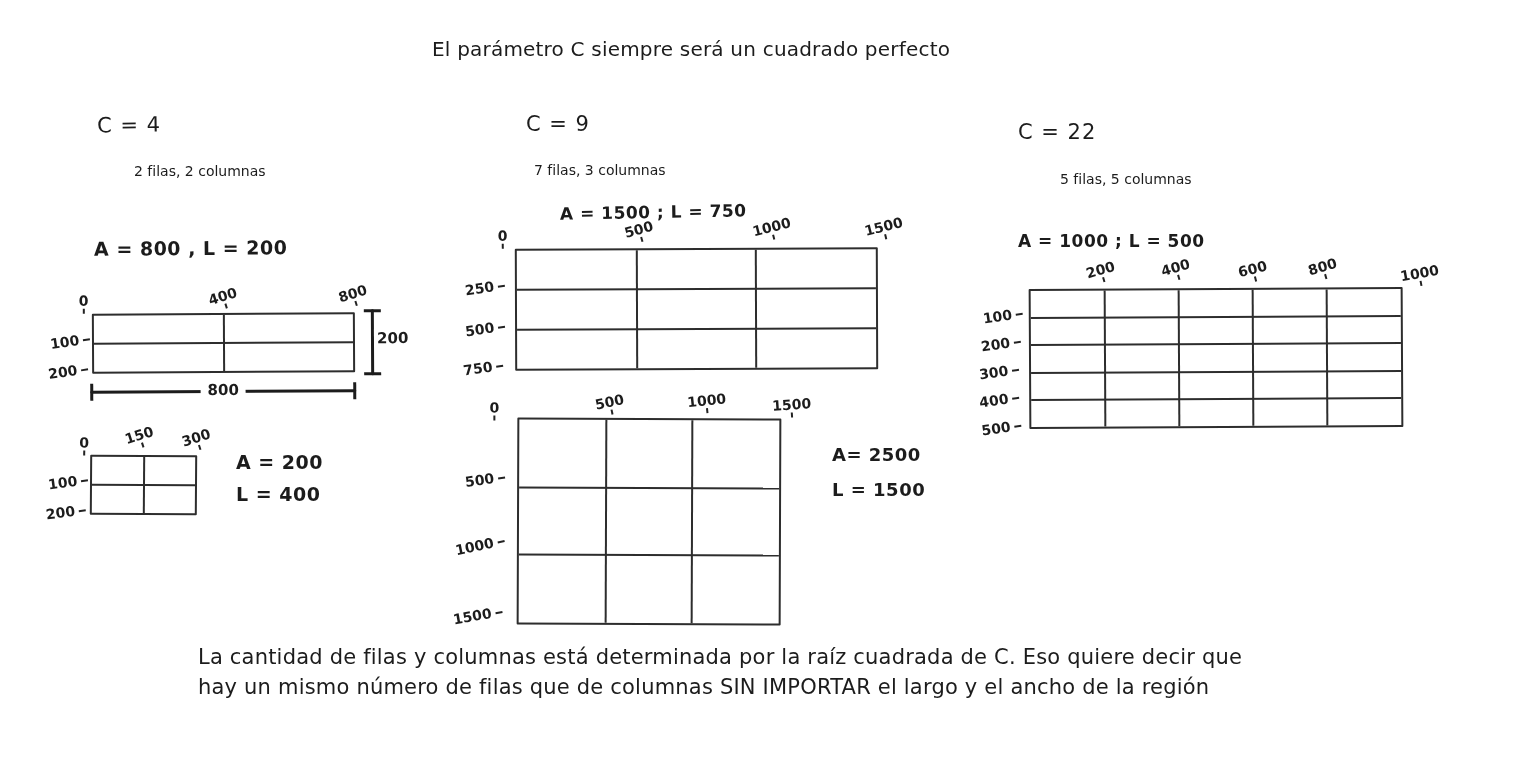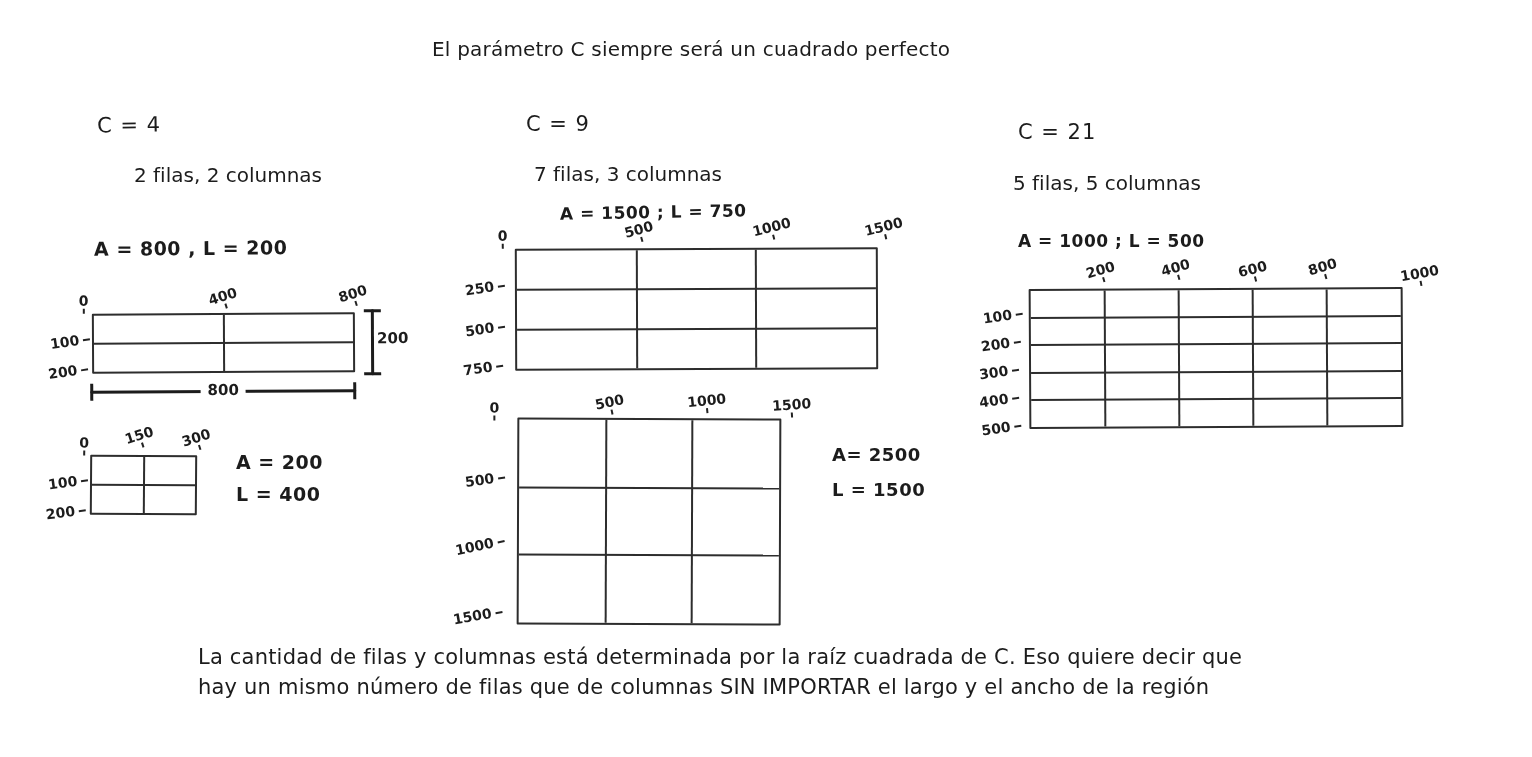--- a/index.html
+++ b/index.html
@@ -3,21 +3,21 @@
 <meta charset="utf-8">
 <style>
   * { margin:0; padding:0; box-sizing:border-box; }
   html,body { width:1532px; height:757px; background:#ffffff; overflow:hidden;
               font-family:"DejaVu Sans", sans-serif; color:#1c1c1c; }
   .abs { position:absolute; white-space:nowrap; }
   .canvas { position:relative; width:1532px; height:757px; background:#fff;padding-left:12px; }
 
   .title { font-size:20px; letter-spacing:.2px; }
   .heading { font-size:21px; letter-spacing:1px; }
-  .subheading { font-size:20px; }
+  .subheading { font-size:14px; }
   .caption { font-size:17px; font-weight:bold; letter-spacing:.5px; }
   .caption-lg { font-size:19px; font-weight:bold; letter-spacing:.5px; }
   .footer-line { font-size:21px; letter-spacing:.2px; }
 
   .grid-fig { position:absolute; }
   .gbox { position:absolute; inset:0; border:2px solid #2d2d2d; border-radius:1px; }
   .vl { position:absolute; top:0; bottom:0; width:2px; background:#2d2d2d; }
   .hl { position:absolute; left:0; right:0; height:2px; background:#2d2d2d; }
 
   .tick { position:absolute; font-size:14px; font-weight:bold; white-space:nowrap; }
@@ -118,22 +118,22 @@
     <span class="tick xtick" style="left:78px; top:-24px; transform:rotate(-12deg);">500</span>
     <span class="tick xtick" style="left:170px; top:-26px; transform:rotate(-6deg);">1000</span>
     <span class="tick xtick" style="left:255px; top:-22px; transform:rotate(-4deg);">1500</span>
     <span class="tick ytick" style="left:-54px; width:42px; top:54px; transform:rotate(-8deg);">500</span>
     <span class="tick ytick" style="left:-64px; width:52px; top:120px; transform:rotate(-12deg);">1000</span>
     <span class="tick ytick" style="left:-66px; width:52px; top:190px; transform:rotate(-10deg);">1500</span>
   </div>
   <div class="abs caption" style="left:832px; top:444px; font-size:18px;">A= 2500</div>
   <div class="abs caption" style="left:832px; top:479px; font-size:18px;">L = 1500</div>
 
-  <div class="abs heading" style="left:1018px; top:120px;">C = 21</div>
-  <div class="abs subheading" style="left:1013px; top:171px;">5 filas, 5 columnas</div>
+  <div class="abs heading" style="left:1018px; top:120px;">C = 22</div>
+  <div class="abs subheading" style="left:1060px; top:171px;">5 filas, 5 columnas</div>
   <div class="abs caption" style="left:1018px; top:231px;">A = 1000   ;   L = 500</div>
 
   <div class="grid-fig" style="left:1029px; top:288px; width:374px; height:140px; transform:rotate(-0.3deg);">
     <div class="gbox">
       <div class="vl" style="left:calc(20% - 1px);"></div>
       <div class="vl" style="left:calc(40% - 1px);"></div>
       <div class="vl" style="left:calc(60% - 1px);"></div>
       <div class="vl" style="left:calc(80% - 1px);"></div>
       <div class="hl" style="top:calc(20% - 1px);"></div>
       <div class="hl" style="top:calc(40% - 1px);"></div>

